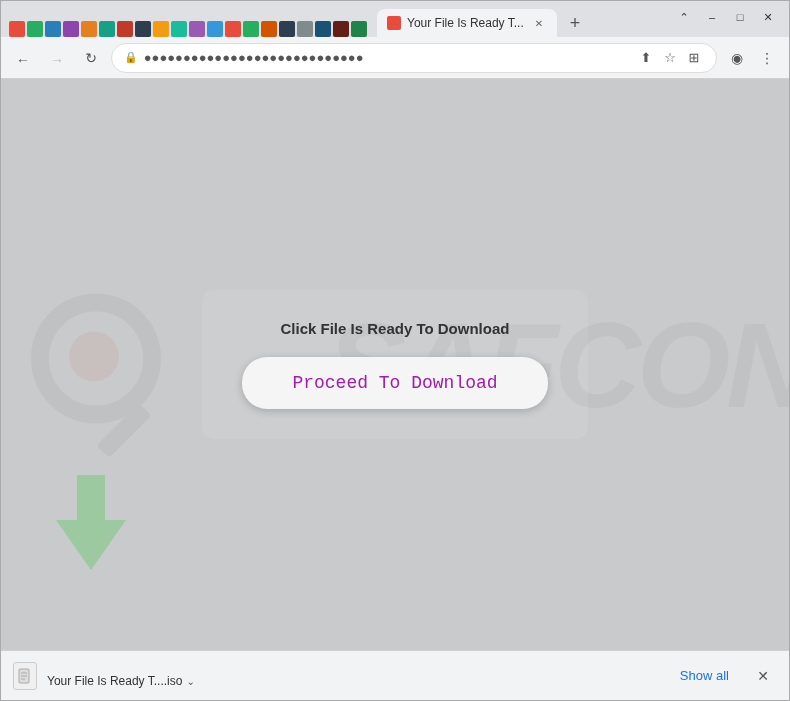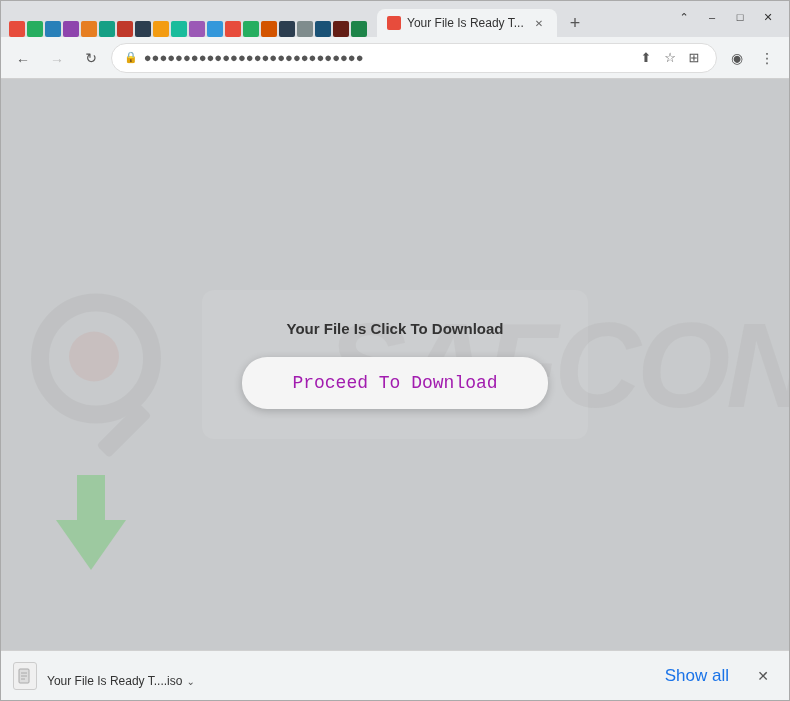--- a/index.html
+++ b/index.html
@@ -369,21 +369,21 @@
     }
     .dl-filename-row {
       display: flex;
       align-items: center;
       margin-top: 11px;
     }
     .show-all-btn {
       background: none;
       border: none;
       color: #1a73e8;
-      font-size: 17px;
+      font-size: 13px;
       cursor: pointer;
       padding: 6px 10px;
       border-radius: 4px;
       font-weight: 500;
     }
     .dl-close-btn {
       width: 28px;
       height: 28px;
       border-radius: 50%;
       display: flex;
@@ -485,21 +485,21 @@
       </div>
     </div>
 
     <div class="arrow-watermark">
       <div class="arrow-stem"></div>
       <div class="arrow-down"></div>
     </div>
 
 
     <div class="center-card">
-      <div class="ready-text">Your File Is Click To Download</div>
+      <div class="ready-text">Click File Is Ready To Download</div>
       <button class="download-btn">Proceed To Download</button>
     </div>
   </div>
 
   <div class="download-bar">
     <div class="dl-file-icon">
       <svg width="14" height="16" viewBox="0 0 14 16">
         <rect x="1" y="1" width="10" height="14" rx="1" fill="#ddd" stroke="#aaa" stroke-width="1"></rect>
         <line x1="3" y1="5" x2="9" y2="5" stroke="#aaa" stroke-width="1"></line>
         <line x1="3" y1="8" x2="9" y2="8" stroke="#aaa" stroke-width="1"></line>

